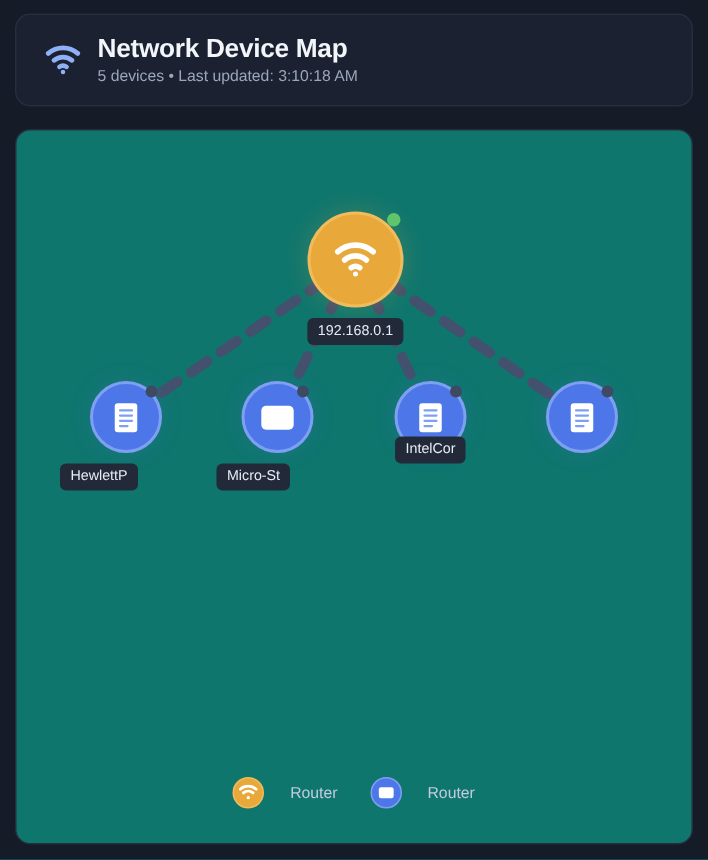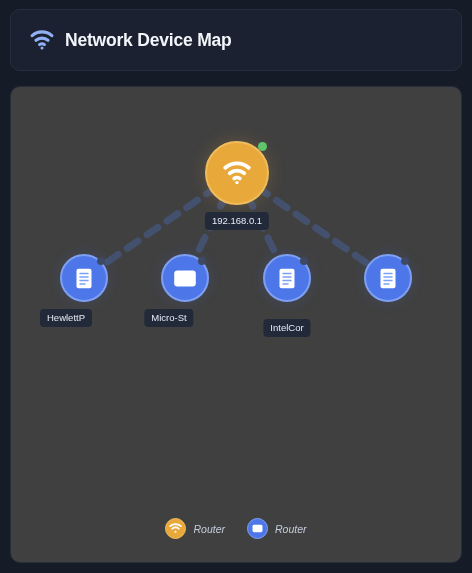--- a/index.html
+++ b/index.html
@@ -51,21 +51,21 @@
     margin-top: 2px;
   }
 
   
   .map-card {
     position: absolute;
     left: 10px;
     top: 86px;
     width: 452px;
     height: 477px;
-    background: #404040;
+    background: #0f766e;
     border: 1px solid #262d3d;
     border-radius: 10px;
     overflow: hidden;
   }
   .map-canvas { position: absolute; inset: 0; }
   .edges { position: absolute; left: 0; top: 0; width: 452px; height: 477px; }
 
   
   .node {
     position: absolute;
@@ -112,21 +112,21 @@
   
   .legend {
     position: absolute;
     left: 0; right: 0;
     bottom: 23px;
     display: flex;
     align-items: center;
     justify-content: center;
     gap: 22px;
   }
-  .legend-item { display: flex; align-items: center; gap: 7px; font-style: italic; }
+  .legend-item { display: flex; align-items: center; gap: 17px; }
   .legend-swatch {
     width: 21px; height: 21px;
     border-radius: 50%;
     display: flex; align-items: center; justify-content: center;
     flex: none;
   }
   .legend-router { background: #e9a93a; border: 1.5px solid #f0bc5d; }
   .legend-device { background: #4d77e8; border: 1.5px solid #7fa0f2; }
   .legend-line { width: 34px; height: 2px; background: #4a5875; border-radius: 2px; }
   .legend-text { color: #c3ccdd; font-size: 10.5px; }
@@ -138,20 +138,21 @@
   <div class="header-icon">
     <svg width="24" height="20" viewBox="0 0 24 20">
       <path d="M2.2 5.6a15 15 0 0 1 19.6 0" stroke="#8fb0f5" stroke-width="3.2" fill="none" stroke-linecap="round"></path>
       <path d="M6 10.2a9.4 9.4 0 0 1 12 0" stroke="#8fb0f5" stroke-width="3.2" fill="none" stroke-linecap="round"></path>
       <path d="M9.6 14.6a4.2 4.2 0 0 1 4.8 0" stroke="#8fb0f5" stroke-width="3" fill="none" stroke-linecap="round"></path>
       <circle cx="12" cy="18" r="1.5" fill="#8fb0f5"></circle>
     </svg>
   </div>
   <div class="header-text">
     <div class="header-title">Network Device Map</div>
+    <div class="header-sub">5 devices • Last updated: 3:10:18 AM</div>
   </div>
 </div>
 
 <div class="map-card">
   <div class="map-canvas">
 
     <svg class="edges">
       <g stroke="#44516e" stroke-width="7" stroke-linecap="round" fill="none" stroke-dasharray="13 11">
         <line x1="226" y1="86" x2="73" y2="191"></line>
         <line x1="226" y1="86" x2="174" y2="191"></line>
@@ -198,21 +199,21 @@
       <svg width="18" height="21" viewBox="0 0 18 21">
         <rect x="1.5" y="0.8" width="15" height="19.4" rx="2" fill="#ffffff"></rect>
         <g stroke="#7fa0f2" stroke-width="1.5" stroke-linecap="round">
           <line x1="5" y1="5.5" x2="13" y2="5.5"></line>
           <line x1="5" y1="9" x2="13" y2="9"></line>
           <line x1="5" y1="12.5" x2="13" y2="12.5"></line>
           <line x1="5" y1="16" x2="10" y2="16"></line>
         </g>
       </svg>
     </div>
-    <div class="node-label" style="left:276px; top:232px;">IntelCor</div>
+    <div class="node-label" style="left:276px; top:204px;">IntelCor</div>
 
     <div class="node node-device" style="left:377px; top:191px;">
       <span class="status-dot"></span>
       <svg width="18" height="21" viewBox="0 0 18 21">
         <rect x="1.5" y="0.8" width="15" height="19.4" rx="2" fill="#ffffff"></rect>
         <g stroke="#7fa0f2" stroke-width="1.5" stroke-linecap="round">
           <line x1="5" y1="5.5" x2="13" y2="5.5"></line>
           <line x1="5" y1="9" x2="13" y2="9"></line>
           <line x1="5" y1="12.5" x2="13" y2="12.5"></line>
           <line x1="5" y1="16" x2="10" y2="16"></line>

